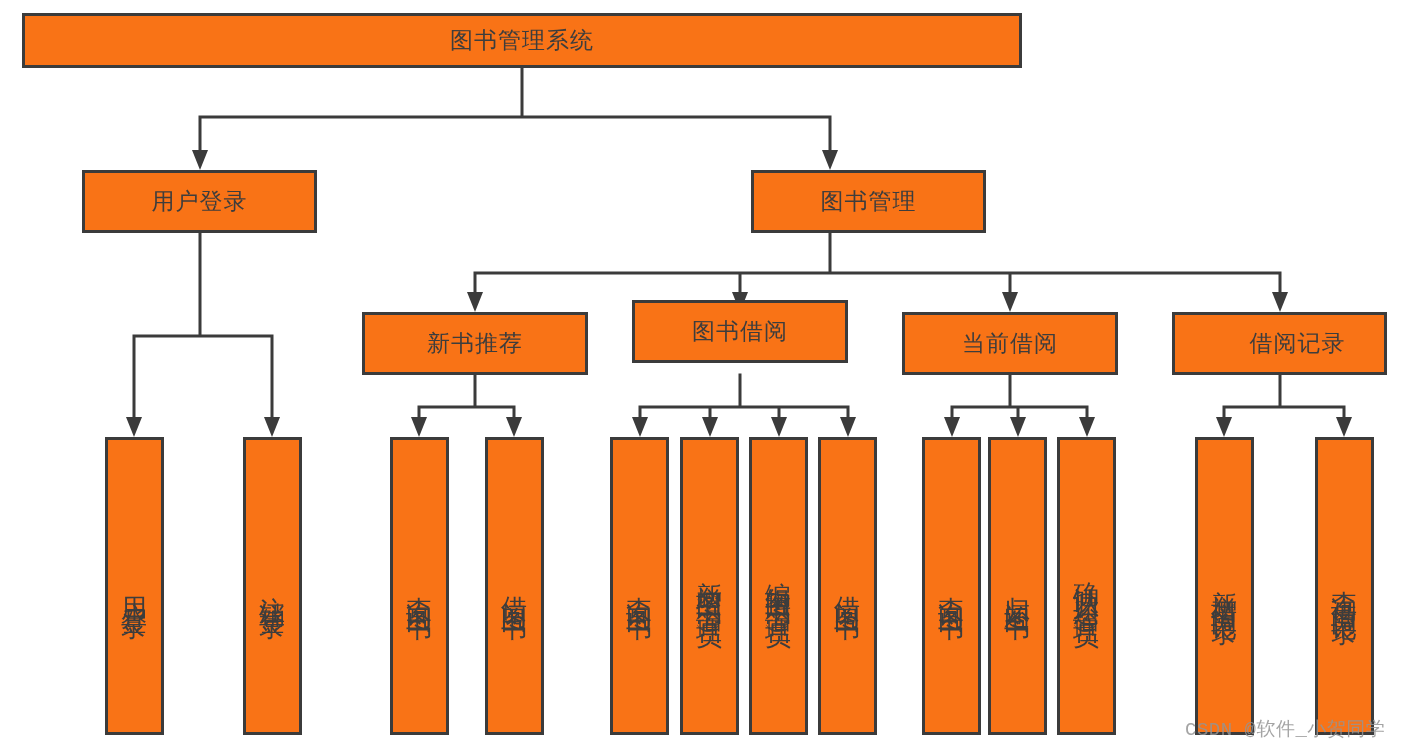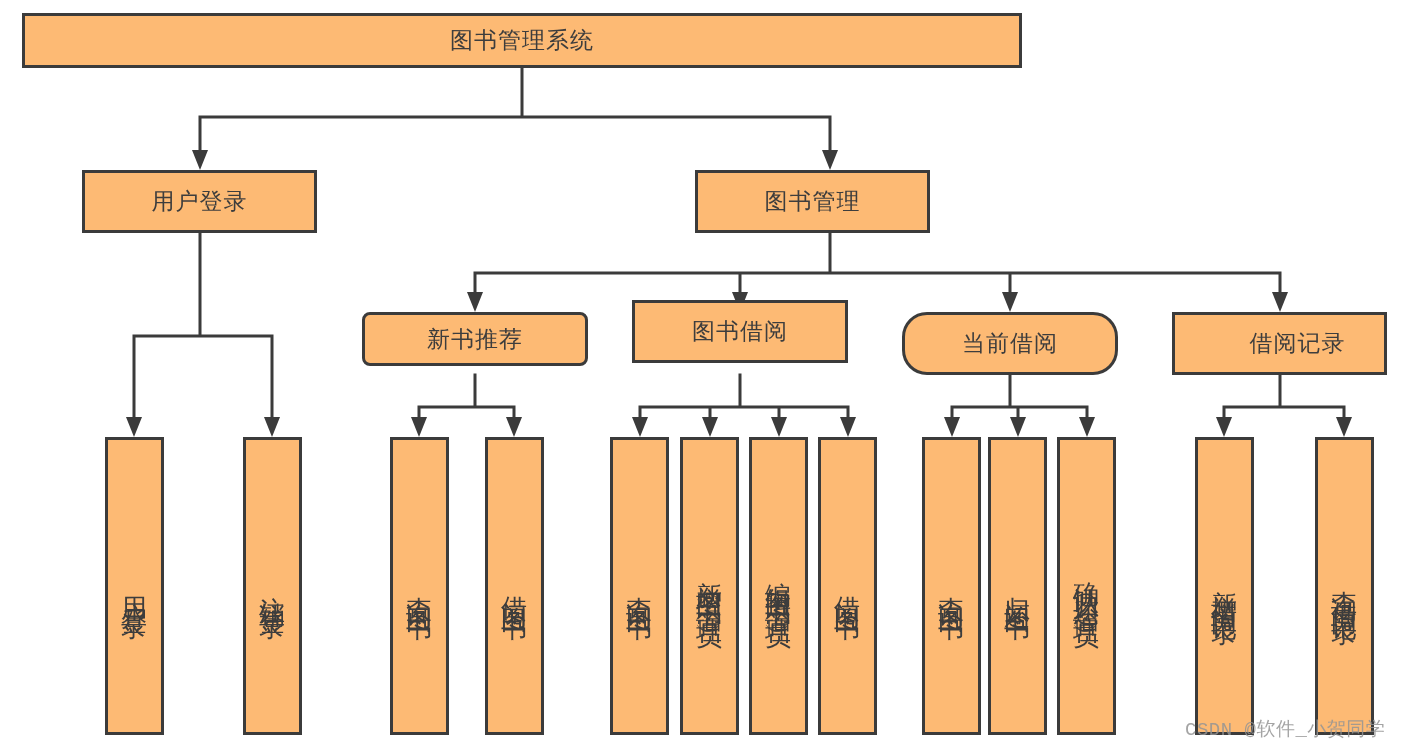--- a/index.html
+++ b/index.html
@@ -13,21 +13,21 @@
   }
   svg.wires {
     position: absolute;
     left: 0; top: 0;
     width: 1405px; height: 747px;
   }
   .node {
     position: absolute;
     box-sizing: border-box;
     border: 3px solid #3b3b3b;
-    background: #fdba74;
+    background: #f97316;
     color: #3d3d3d;
     display: flex;
     align-items: center;
     justify-content: center;
     text-align: center;
   }
   .h-node { font-size: 23px; letter-spacing: 1px; }
   .v-node {
     writing-mode: vertical-rl;
     text-orientation: mixed;
@@ -43,24 +43,24 @@
     font-size: 19px;
     letter-spacing: 0.5px;
     color: rgba(148, 148, 148, 0.85);
     white-space: nowrap;
     z-index: 10;
     font-family: Liberation Mono, monospace;
   }
   
   #n-root      { left: 22px;   top: 13px;  width: 1000px; height: 55px; }
   #n-login     { left: 82px;   top: 170px; width: 235px;  height: 63px; }
-  #n-mgmt      { left: 695px;  top: 170px; width: 235px;  height: 63px; }
-  #n-newbook   { left: 362px;  top: 312px; width: 226px;  height: 54px; border-radius: 8px; }
+  #n-mgmt      { left: 751px;  top: 170px; width: 235px;  height: 63px; }
+  #n-newbook   { left: 362px;  top: 312px; width: 226px;  height: 63px; }
   #n-borrow    { left: 632px;  top: 300px; width: 216px;  height: 63px; }
-  #n-current   { left: 902px;  top: 312px; width: 216px;  height: 63px; border-radius: 25px; }
+  #n-current   { left: 902px;  top: 312px; width: 216px;  height: 63px; }
   #n-records   { left: 1172px; top: 312px; width: 215px;  height: 63px; padding-left: 36px; }
   .leaf        { top: 437px; height: 298px; width: 59px; }
   #l-userlogin { left: 105px;  }
   #l-logout    { left: 243px;  }
   #l-nb-query  { left: 390px;  }
   #l-nb-borrow { left: 485px;  }
   #l-bb-query  { left: 610px;  }
   #l-bb-add    { left: 680px;  }
   #l-bb-edit   { left: 749px;  }
   #l-bb-borrow { left: 818px;  }

